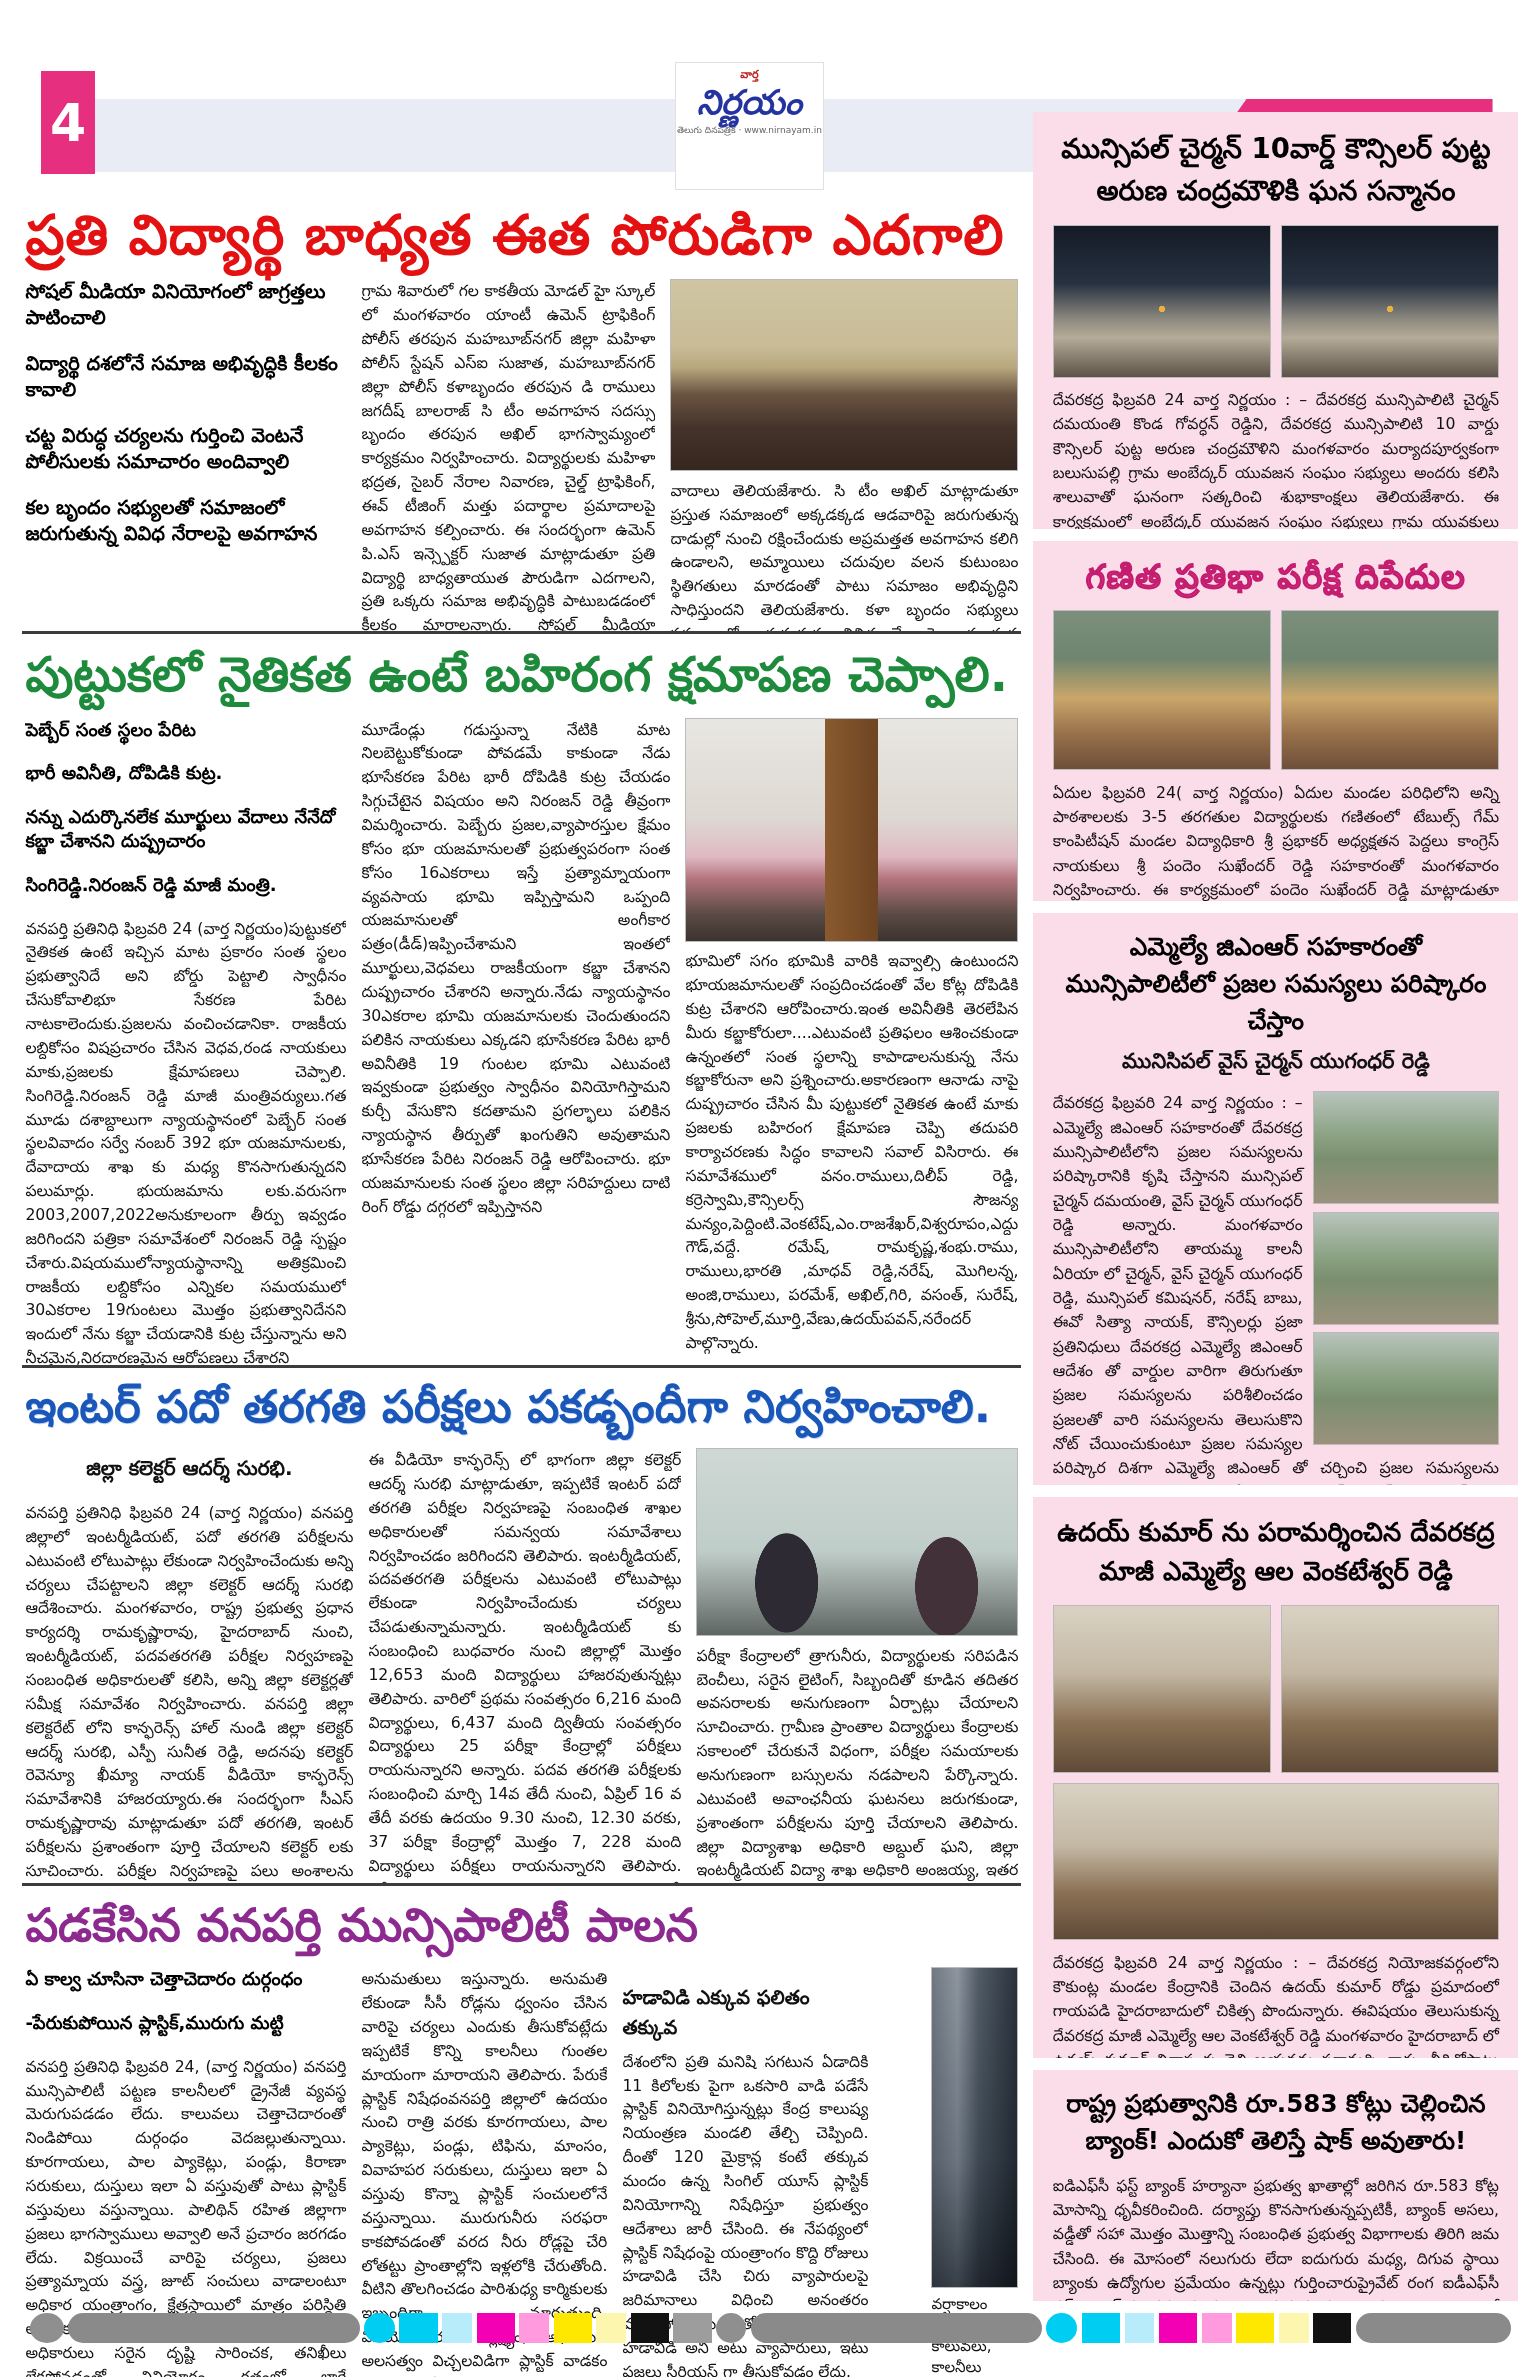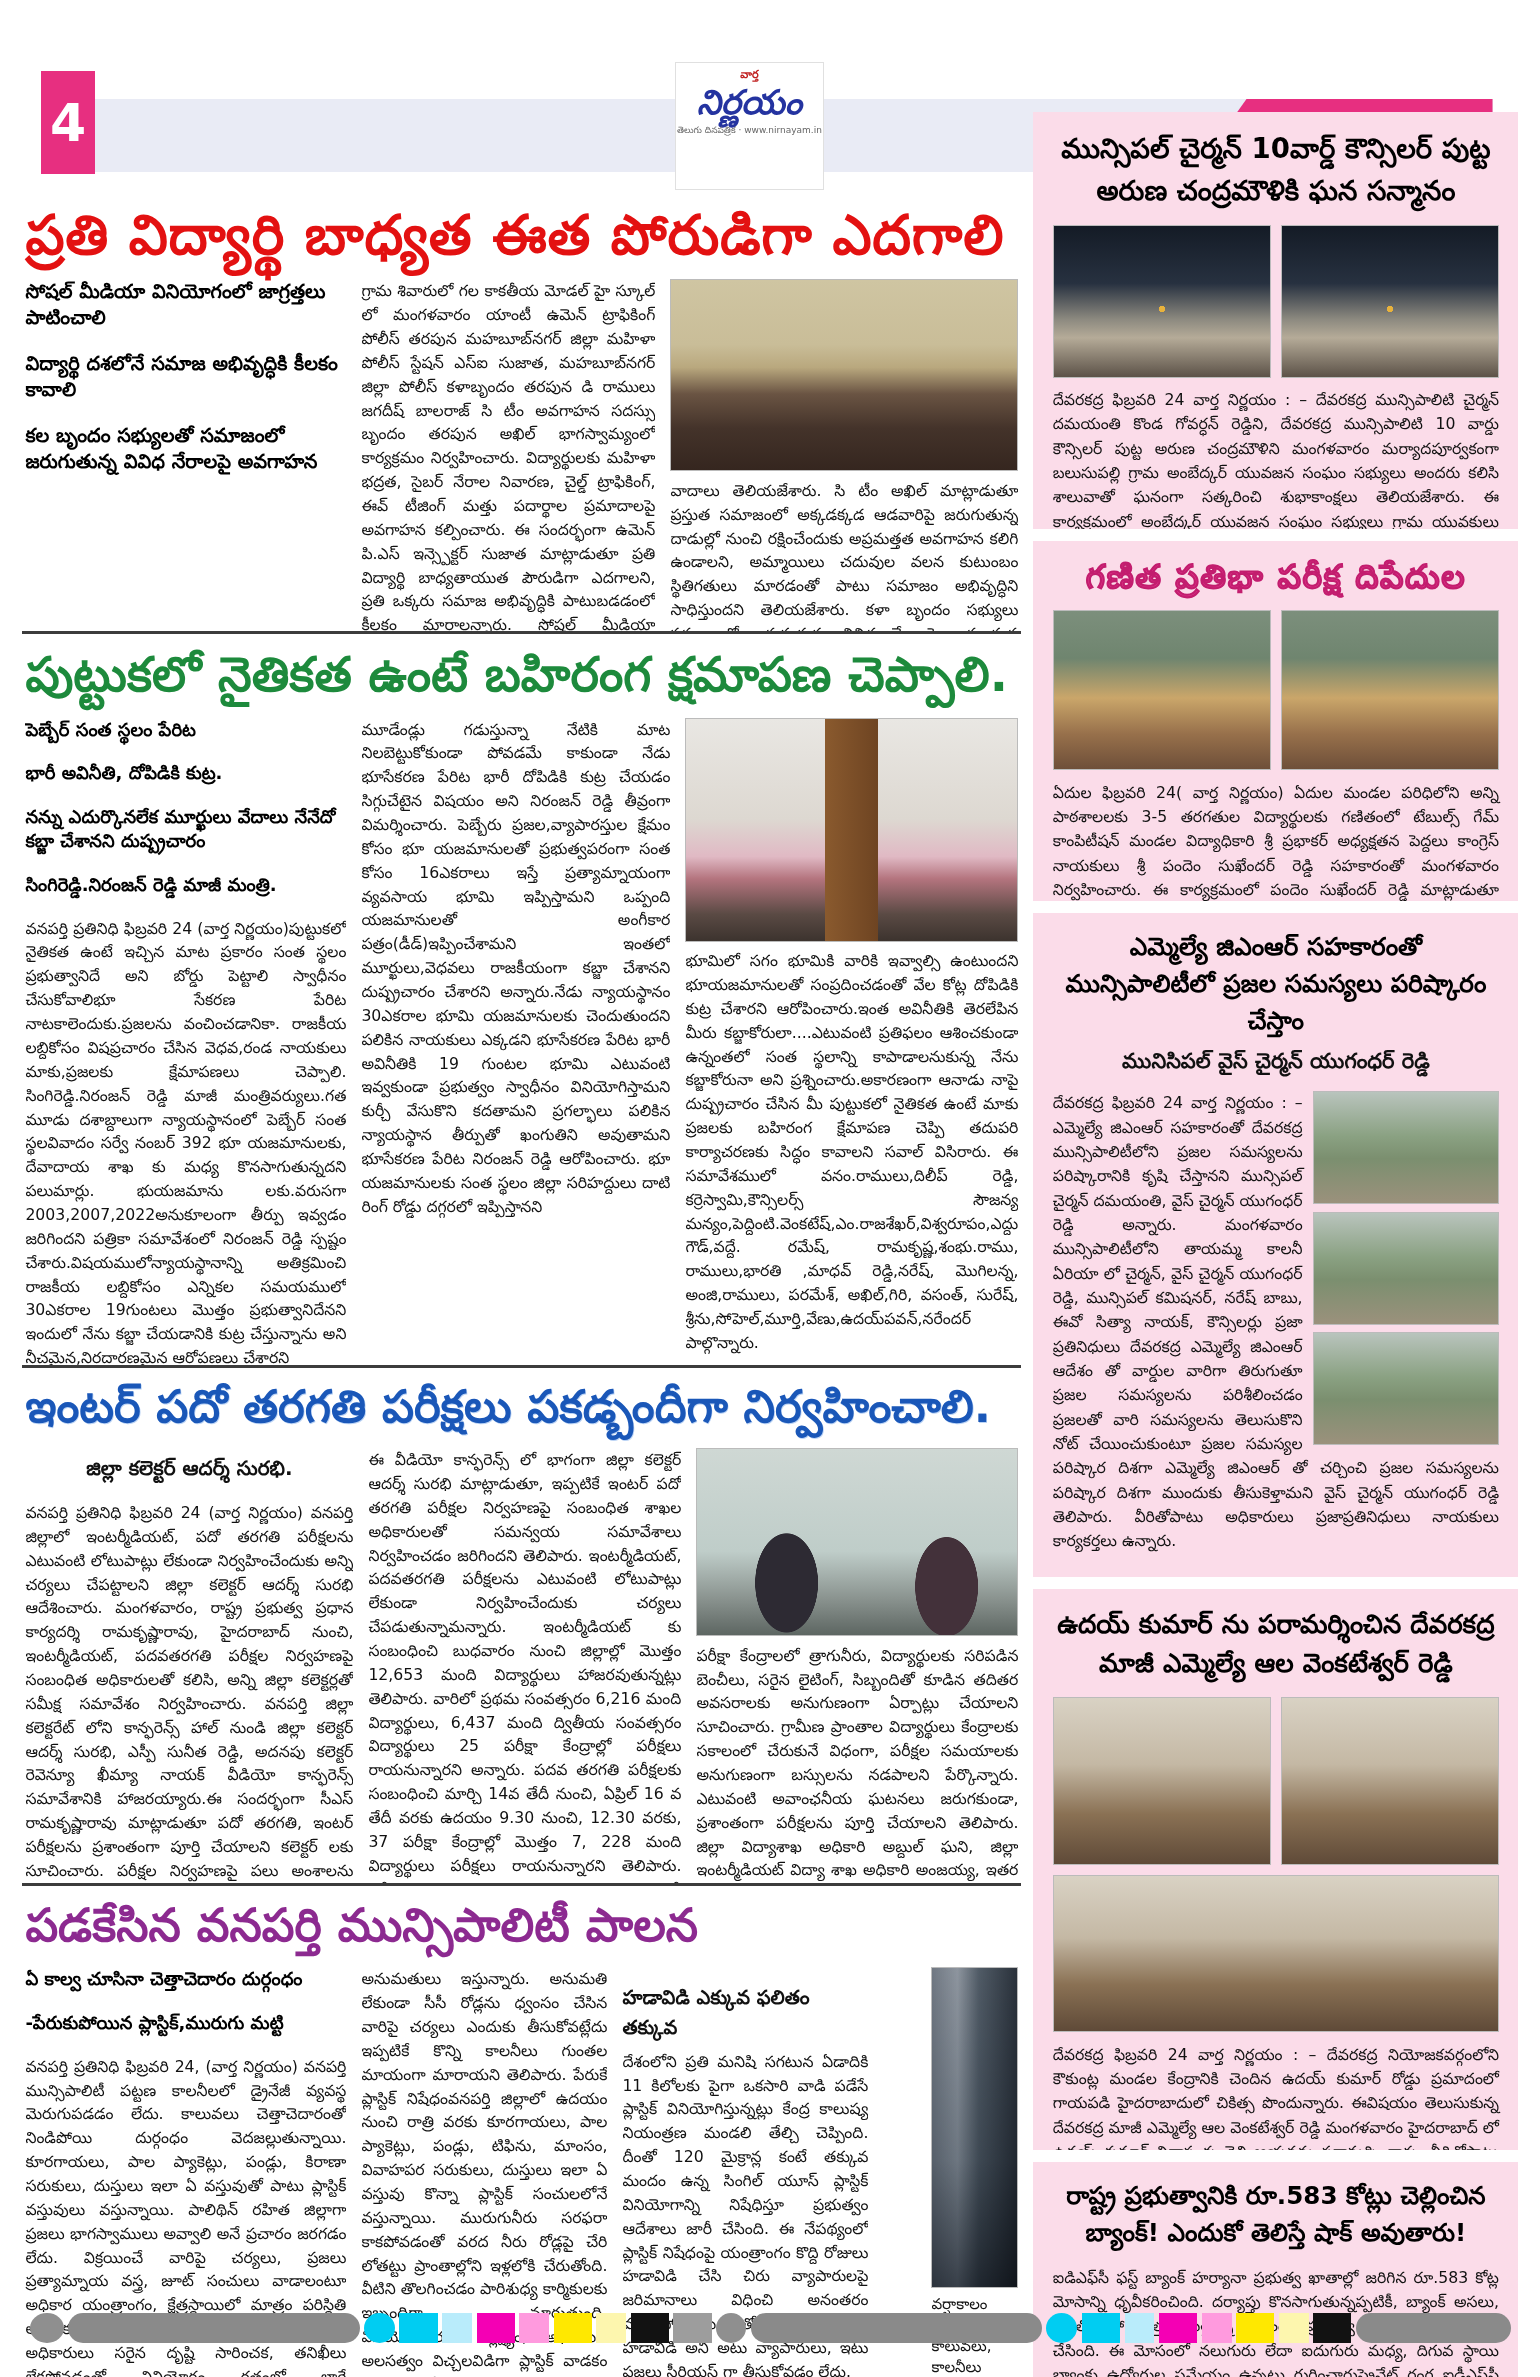--- a/index.html
+++ b/index.html
@@ -94,20 +94,21 @@
   <div class="content">
 
     <div class="main">
 
       <div class="story" style="height:436px;">
         <h1 class="h-red">ప్రతి విద్యార్థి బాధ్యత ఈత పోరుడిగా ఎదగాలి</h1>
         <div class="cols">
           <div class="col" style="width:321px;">
             <div class="subhead">సోషల్ మీడియా వినియోగంలో జాగ్రత్తలు పాటించాలి</div>
             <div class="subhead">విద్యార్థి దశలోనే సమాజ అభివృద్ధికి కీలకం కావాలి</div>
+            <div class="subhead">చట్ట విరుద్ధ చర్యలను గుర్తించి వెంటనే పోలీసులకు సమాచారం అందివ్వాలి</div>
             <div class="subhead">కల బృందం సభ్యులతో సమాజంలో జరుగుతున్న వివిధ నేరాలపై అవగాహన</div>
 
           </div>
           <div class="col" style="width:294px;">గ్రామ శివారులో గల కాకతీయ మోడల్ హై స్కూల్ లో మంగళవారం యాంటీ ఉమెన్ ట్రాఫికింగ్ పోలీస్ తరపున మహబూబ్‌నగర్ జిల్లా మహిళా పోలీస్ స్టేషన్ ఎస్ఐ సుజాత, మహబూబ్‌నగర్ జిల్లా పోలీస్ కళాబృందం తరపున డి రాములు జగదీష్ బాలరాజ్ సి టీం అవగాహన సదస్సు బృందం తరపున అఖిల్ భాగస్వామ్యంలో కార్యక్రమం నిర్వహించారు. విద్యార్థులకు మహిళా భద్రత, సైబర్ నేరాల నివారణ, చైల్డ్ ట్రాఫికింగ్, ఈవ్ టీజింగ్ మత్తు పదార్థాల ప్రమాదాలపై అవగాహన కల్పించారు. ఈ సందర్భంగా ఉమెన్ పి.ఎస్ ఇన్స్పెక్టర్ సుజాత మాట్లాడుతూ ప్రతి విద్యార్థి బాధ్యతాయుత పౌరుడిగా ఎదగాలని, ప్రతి ఒక్కరు సమాజ అభివృద్ధికి పాటుబడడంలో కీలకం మారాలన్నారు. సోషల్ మీడియా వినియోగంలో ప్రతి ఒక్కరు జాగ్రత్తలు పాటించాలన్నారు. చట్టవిరుద్ధ చర్యలను గుర్తించినప్పుడు వెంటనే సంబంధిత పోలీస్ స్టేషన్ పరిధిలోని పోలీసులకు సమాచారం ఇవ్వాలని విద్యార్థులకు సూచించారు. పాఠశాల కరస్పాండెంట్ గోని రాయిరెడ్డి మాట్లాడుతూ ఇలాంటి కార్యక్రమం ద్వారా సమాజ చైతన్యానికి కృషి చేస్తున్న జిల్లా ఎస్పీ జానకి, అవగాహన కల్పిస్తున్న కళ బందానికి పోలీసులకు ప్రత్యేక ధన్య</div>
           <div class="col" style="flex:1;">
             <div class="photo ph-school"></div>
             <div style="margin-top:7.5px;">వాదాలు తెలియజేశారు. సి టీం అఖిల్ మాట్లాడుతూ ప్రస్తుత సమాజంలో అక్కడక్కడ ఆడవారిపై జరుగుతున్న దాడుల్లో నుంచి రక్షించేందుకు అప్రమత్తత అవగాహన కలిగి ఉండాలని, అమ్మాయిలు చదువుల వలన కుటుంబం స్థితిగతులు మారడంతో పాటు సమాజం అభివృద్ధిని సాధిస్తుందని తెలియజేశారు. కళా బృందం సభ్యులు సమాజంలో జరుగుతున్న వివిధ నేరాలపై అవగాహన కల్పించే సాంస్కృతిక ప్రదర్శనలతో విద్యార్థులను ఆకట్టుకున్నారు. విద్యార్థులు కూడా ఈ కార్యక్రమంలో చురుకుగా పాల్గొన్నారు.</div>
           </div>
         </div>
       </div>
@@ -183,21 +184,21 @@
 
       <div class="box" style="height:360px;">
         <h2 class="rail-h pinkline">గణిత ప్రతిభా పరీక్ష దిపేదుల</h2>
         <div class="photo-row">
           <div class="photo ph-class"></div>
           <div class="photo ph-class"></div>
         </div>
         <div class="rail-body">ఏదుల ఫిబ్రవరి 24( వార్త నిర్ణయం) ఏదుల మండల పరిధిలోని అన్ని పాఠశాలలకు 3-5 తరగతుల విద్యార్థులకు గణితంలో టేబుల్స్ గేమ్ కాంపిటీషన్ మండల విద్యాధికారి శ్రీ ప్రభాకర్ అధ్యక్షతన పెద్దలు కాంగ్రెస్ నాయకులు శ్రీ పందెం సుఖేందర్ రెడ్డి సహకారంతో మంగళవారం నిర్వహించారు. ఈ కార్యక్రమంలో పందెం సుఖేందర్ రెడ్డి మాట్లాడుతూ విద్యార్థి దశ నుంచి గణితంపై పట్టు సాధించాలని గణితం జీవితానికి మొదటి మెట్టని ఆయన పేర్కొన్నారు. ఇలాంటి కార్యక్రమాలు మరిన్ని జరపడానికి తన వంతు సహకారం ఎల్లవేళలా ఉంటుందని పేర్కొన్నారు. మొదటి బహుమతి 4000/- పి. మేఘన చీర్కపల్లి, రెండవ బహుమతి 3000/- గీతాంజలి అనంతపురం మూడవ బహుమతి 2000/- ధనుష్ మాచుపల్లి నాలుగో బహుమతి 1000/- అన్విత ఏదుల ప్రోత్సాహక బహుమతి 500/- భరత్ చీర్కపల్లి ఈ కార్యక్రమంలో గెలుపొందారు. శ్రీ పందెం సుఖేందర్ రెడ్డి ఈ బహుమతిలో డబ్బు మాత్రమే కాదు పిల్లల యొక్క జీవితానికి ప్రోత్సాహం అని ఆయన పేర్కొన్నారు. ఇలా టేబుల్ గేమ్ కాంపిటీషన్ నిర్వహించి దానికి దాతగా వ్యవహరించడం నా అదృష్టంగా భావిస్తున్నానని ఆయన పేర్కొన్నారు.</div>
       </div>
 
-      <div class="box" style="height:664px;">
+      <div class="box" style="height:572px;">
         <h2 class="rail-h" style="font-size:24.6px;">ఎమ్మెల్యే జిఎంఆర్ సహకారంతో మున్సిపాలిటీలో ప్రజల సమస్యలు పరిష్కారం చేస్తాం</h2>
         <div class="rail-sub">మునిసిపల్ వైస్ చైర్మన్ యుగంధర్ రెడ్డి</div>
         <div class="float-photos">
           <div class="photo ph-field"></div>
           <div class="photo ph-field"></div>
           <div class="photo ph-field"></div>
         </div>
         <div class="rail-body">దేవరకద్ర ఫిబ్రవరి 24 వార్త నిర్ణయం : –ఎమ్మెల్యే జిఎంఆర్ సహకారంతో దేవరకద్ర మున్సిపాలిటీలోని ప్రజల సమస్యలను పరిష్కారానికి కృషి చేస్తానని మున్సిపల్ చైర్మన్ దమయంతి, వైస్ చైర్మన్ యుగంధర్ రెడ్డి అన్నారు. మంగళవారం మున్సిపాలిటీలోని తాయమ్మ కాలనీ ఏరియా లో చైర్మన్, వైస్ చైర్మన్ యుగంధర్ రెడ్డి, మున్సిపల్ కమిషనర్, నరేష్ బాబు, ఈవో సిత్యా నాయక్, కౌన్సిలర్లు ప్రజా ప్రతినిధులు దేవరకద్ర ఎమ్మెల్యే జిఎంఆర్ ఆదేశం తో వార్డుల వారిగా తిరుగుతూ ప్రజల సమస్యలను పరిశీలించడం ప్రజలతో వారి సమస్యలను తెలుసుకొని నోట్ చేయించుకుంటూ ప్రజల సమస్యల పరిష్కార దిశగా ఎమ్మెల్యే జిఎంఆర్ తో చర్చించి ప్రజల సమస్యలను పరిష్కార దిశగా ముందుకు తీసుకెళ్తామని వైస్ చైర్మన్ యుగంధర్ రెడ్డి తెలిపారు. వీరితోపాటు అధికారులు ప్రజాప్రతినిధులు నాయకులు కార్యకర్తలు ఉన్నారు.</div>
       </div>
 

